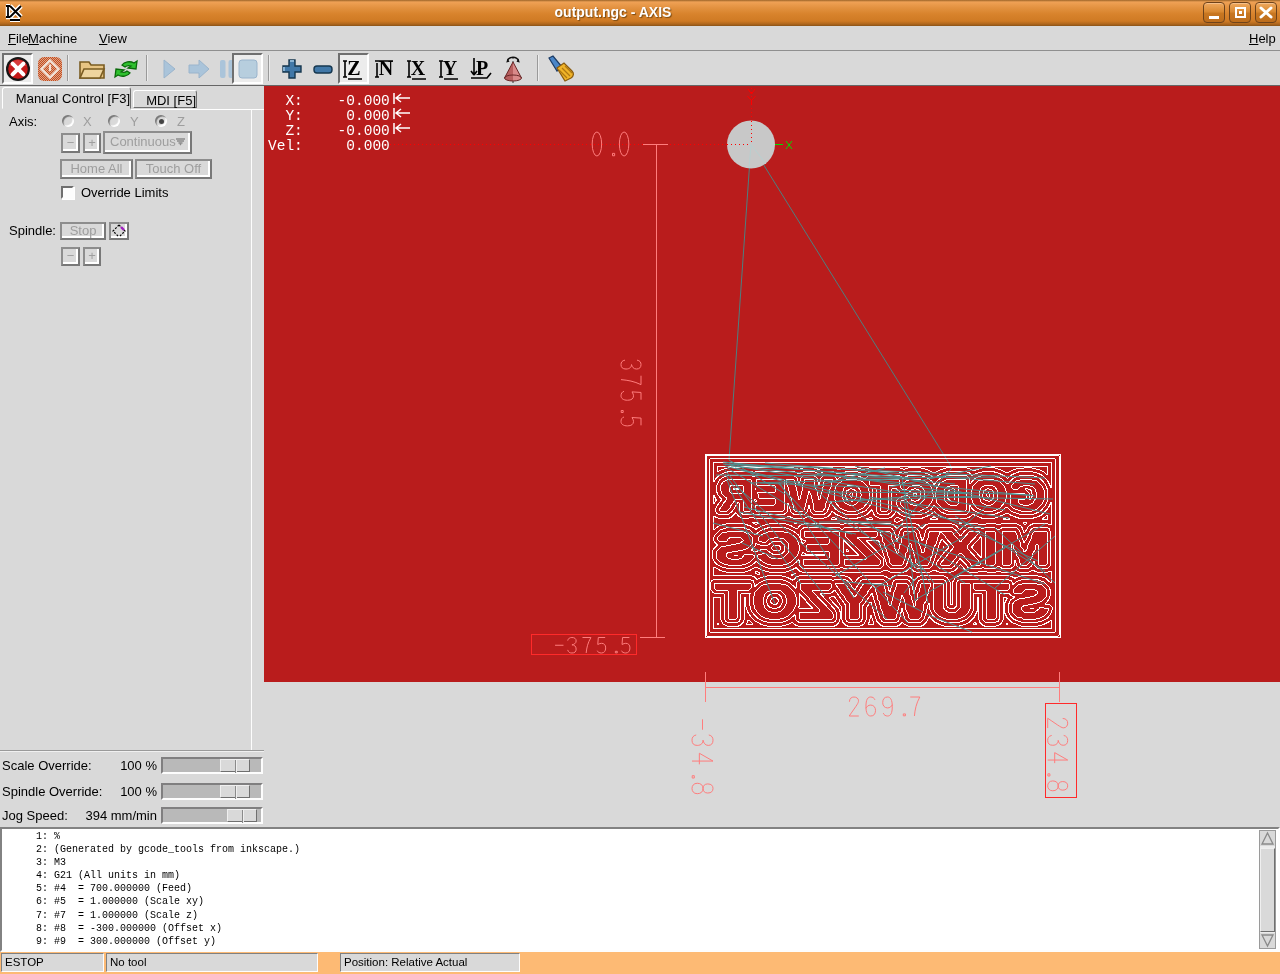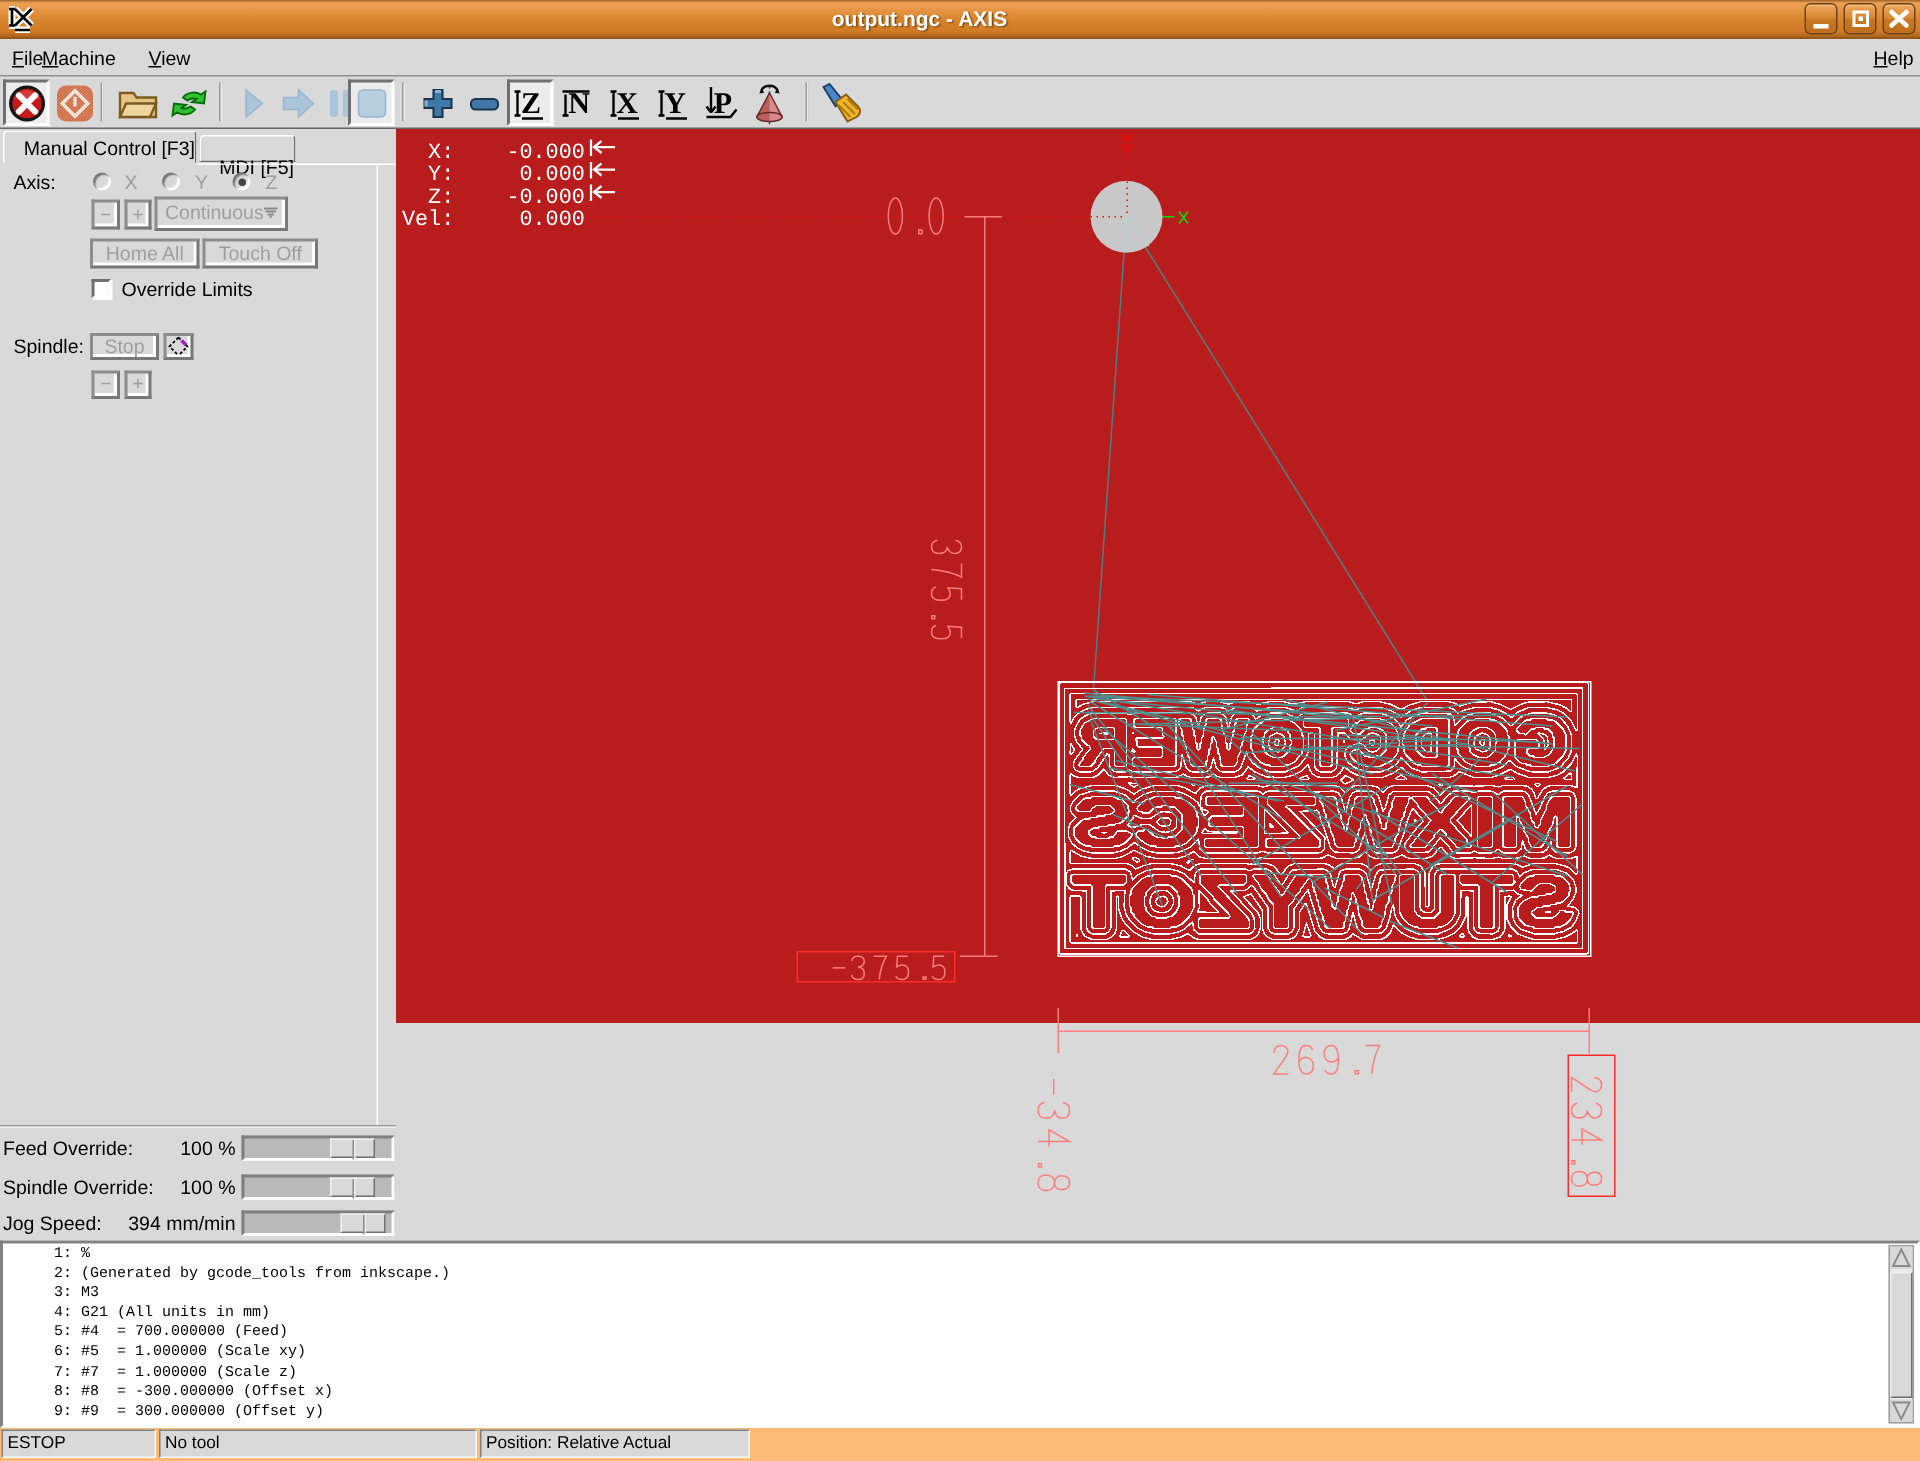--- a/index.html
+++ b/index.html
@@ -507,21 +507,21 @@
             <line x1="250" y1="62" x2="340" y2="117"></line>
             <line x1="340" y1="70" x2="250" y2="122"></line>
             <line x1="290" y1="74" x2="350" y2="129"></line>
             <line x1="350" y1="82" x2="290" y2="134"></line>
           </g>
 </g>
 </svg>
  </div>
  <div id="panel">
   <div class="tab" style="left:2px;top:1px;width:129px;height:22px;padding-top:3px;z-index:2">Manual Control [F3]</div>
-<div class="tab" style="left:133px;top:4px;width:64px;height:18px;padding-top:13px;border-bottom:1px solid #6f6f6f">MDI [F5]</div>
+<div class="tab" style="left:133px;top:4px;width:64px;height:18px;padding-top:2px;border-bottom:1px solid #6f6f6f">MDI [F5]</div>
 <div class="abs" style="left:131px;top:23px;width:133px;height:1px;background:#fff"></div>
 <div class="abs" style="left:251px;top:23px;width:1px;height:641px;background:#fdfdfd"></div>
 <div class="abs" style="left:9px;top:28px">Axis:</div>
 <div class="radio" style="left:62px;top:29px"></div>
 <div class="abs gray" style="left:83px;top:28px">X</div>
 <div class="radio" style="left:108px;top:29px"></div>
 <div class="abs gray" style="left:130px;top:28px">Y</div>
 <div class="radio" style="left:155px;top:29px">
         <div class="abs" style="left:3.5px;top:3.5px;width:5px;height:5px;border-radius:50%;background:#444"></div>
       </div>
@@ -540,21 +540,21 @@
 <div class="raised btxt" style="left:60px;top:136px;width:46px;height:18px;line-height:13px">Stop</div>
 <div class="raised" style="position:absolute;left:109px;top:136px;width:20px;height:18px">
 <svg width="14" height="13" style="margin:0 1px">
           <path d="M7 1L1 7l6 6M7 1l6 6-6 6" stroke="#000" stroke-width="1.2" fill="none" stroke-dasharray="2 1.4"></path>
 <path d="M9 3l3 3" stroke="#a020c0" stroke-width="2.4"></path>
         </svg></div>
 <div class="raised btxt" style="left:61px;top:161px;width:19px;height:19px;line-height:14px">−</div>
 <div class="raised btxt" style="left:83px;top:161px;width:18px;height:19px;line-height:14px">+</div>
 <div class="abs" style="left:0;top:664px;width:264px;height:1px;background:#9a9a9a"></div>
 <div class="abs" style="left:0;top:665px;width:264px;height:1px;background:#f0f0f0"></div>
-<div class="abs" style="left:2px;top:672px">Feed Override:</div>
+<div class="abs" style="left:2px;top:672px">Scale Override:</div>
       <div class="abs" style="left:60px;top:672px;width:97px;text-align:right">100 %</div>
       <div class="slider" style="left:161px;top:671px">
         <div class="shandle" style="left:57px">
           <i></i>
         </div>
       </div>
 <div class="abs" style="left:2px;top:698px">Spindle Override:</div>
       <div class="abs" style="left:60px;top:698px;width:97px;text-align:right">100 %</div>
       <div class="slider" style="left:161px;top:697px">
         <div class="shandle" style="left:57px">
@@ -590,14 +590,14 @@
 <div class="abs" style="left:0;top:102px;width:15px;height:15px;background:#d9d9d9">
 <svg width="15" height="15">
           <path d="M2 2h11L7.5 13z" fill="#d9d9d9" stroke="#8a8a8a" stroke-width="1.3"></path>
         </svg></div>
 </div>
 </div>
 
 <div id="sbar">
  <div class="scell" style="left:1px;width:103px">ESTOP</div>
  <div class="scell" style="left:106px;width:212px">No tool</div>
- <div class="scell" style="left:320px;width:180px">Position: Relative Actual</div>
+ <div class="scell" style="left:340px;width:180px">Position: Relative Actual</div>
 </div>
 
 </body></html>

